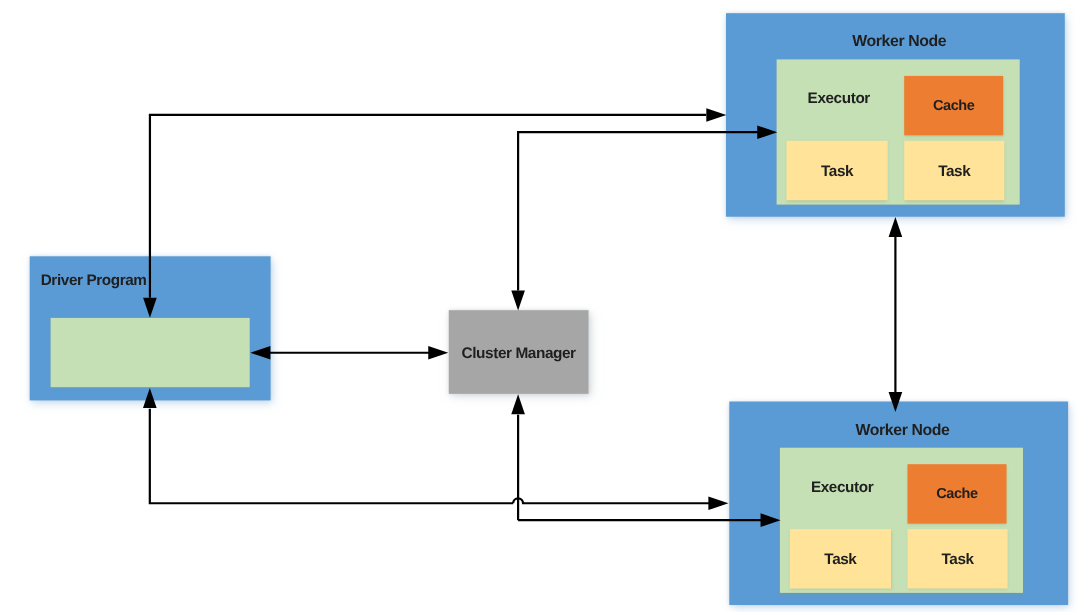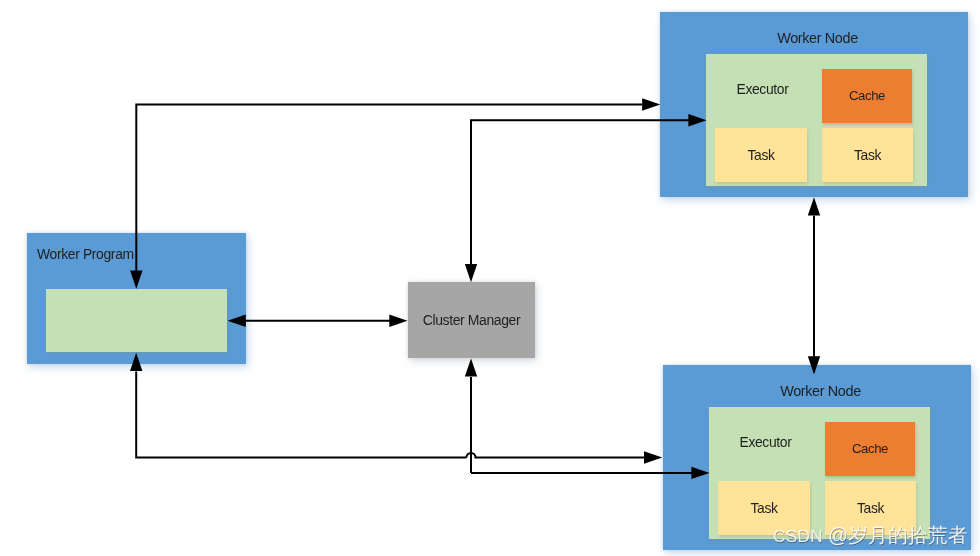--- a/index.html
+++ b/index.html
@@ -2,21 +2,21 @@
 <html><head>
 <meta charset="utf-8">
 <title>Spark Cluster Architecture</title>
 <style>
   html, body { margin:0; padding:0; background:#ffffff; }
   body {
     width:980px; height:556px; overflow:hidden;
     font-family:"Liberation Sans", sans-serif;
     -webkit-font-smoothing:antialiased;
   }
-  #canvas { position:relative; width:980px; height:556px; background:#fff; }
+  #canvas { position:relative; width:980px; height:556px; background:#fff;font-weight:bold; }
 
   .node, .inner, .chip { position:absolute; box-sizing:border-box; }
 
   .node    { background:#5B9BD5;
              box-shadow:2px 3px 8px rgba(150,185,218,0.55),
                         0 0 3px rgba(135,150,165,0.28); }
   .exec    { background:#C5E0B4; box-shadow:0.5px 1.5px 2.5px rgba(125,150,125,0.30); }
   .cache   { background:#ED7D31; box-shadow:0.5px 1.5px 2.5px rgba(150,125,85,0.32); }
   .task    { background:#FFE399; box-shadow:0.5px 1.5px 2.5px rgba(150,145,105,0.30); }
   .manager { background:#A6A6A6;
@@ -70,21 +70,21 @@
   <div class="chip cache" style="left:825px; top:422px; width:90px; height:54px;"></div>
   <div class="lbl" style="left:825px; top:441.5px; width:90px; font-size:13.2px; letter-spacing:-0.4px;">Cache</div>
 
   <div class="chip task" style="left:718px; top:481px; width:92px; height:54px;"></div>
   <div class="lbl" style="left:718px; top:502.2px; width:92px; font-size:13.9px; letter-spacing:-0.35px;">Task</div>
 
   <div class="chip task" style="left:825px; top:481px; width:91px; height:54px;"></div>
   <div class="lbl" style="left:825px; top:502.2px; width:91px; font-size:13.9px; letter-spacing:-0.35px;">Task</div>
 
   <div class="node" style="left:27px; top:233px; width:219px; height:131px;"></div>
-  <div class="lbl" style="left:37px; top:248px; width:180px; font-size:13.9px; letter-spacing:-0.35px; text-align:left;">Worker Program</div>
+  <div class="lbl" style="left:37px; top:248px; width:180px; font-size:13.9px; letter-spacing:-0.35px; text-align:left;">Driver Program</div>
 
   <div class="inner exec" style="left:46px; top:289px; width:181px; height:63px;"></div>
 
   <div class="inner manager" style="left:408px; top:282px; width:127px; height:76px;"></div>
   <div class="lbl" style="left:408px; top:312.5px; width:127px; font-size:14px; letter-spacing:-0.4px;">Cluster Manager</div>
 
   <svg class="arrows" viewBox="0 0 980 556">
     <g fill="none" stroke="#000000" stroke-width="2" stroke-linecap="butt">
 
       <path d="M136.3,270.7 L136.3,104.5 L642,104.5"></path>
@@ -111,17 +111,14 @@
       <path d="M136.3,288.8 L130.1,270.6 L142.5,270.6 Z"></path>
       <path d="M136.2,352.7 L130,370.9 L142.4,370.9 Z"></path>
       <path d="M662.2,457.5 L644,451.3 L644,463.7 Z"></path>
       <path d="M709.6,472.9 L691.4,466.7 L691.4,479.1 Z"></path>
       <path d="M471,358.4 L464.8,376.6 L477.2,376.6 Z"></path>
       <path d="M814,197.2 L807.8,215.4 L820.2,215.4 Z"></path>
       <path d="M814,374.5 L807.8,356.3 L820.2,356.3 Z"></path>
     </g>
   </svg>
 
-  <div class="wm" style="left:773px; top:525.5px;">
-    <span class="latin">CSDN </span><span class="cjk">@岁月的拾荒者</span>
-  </div>
 
 </div>
 
 </body></html>

